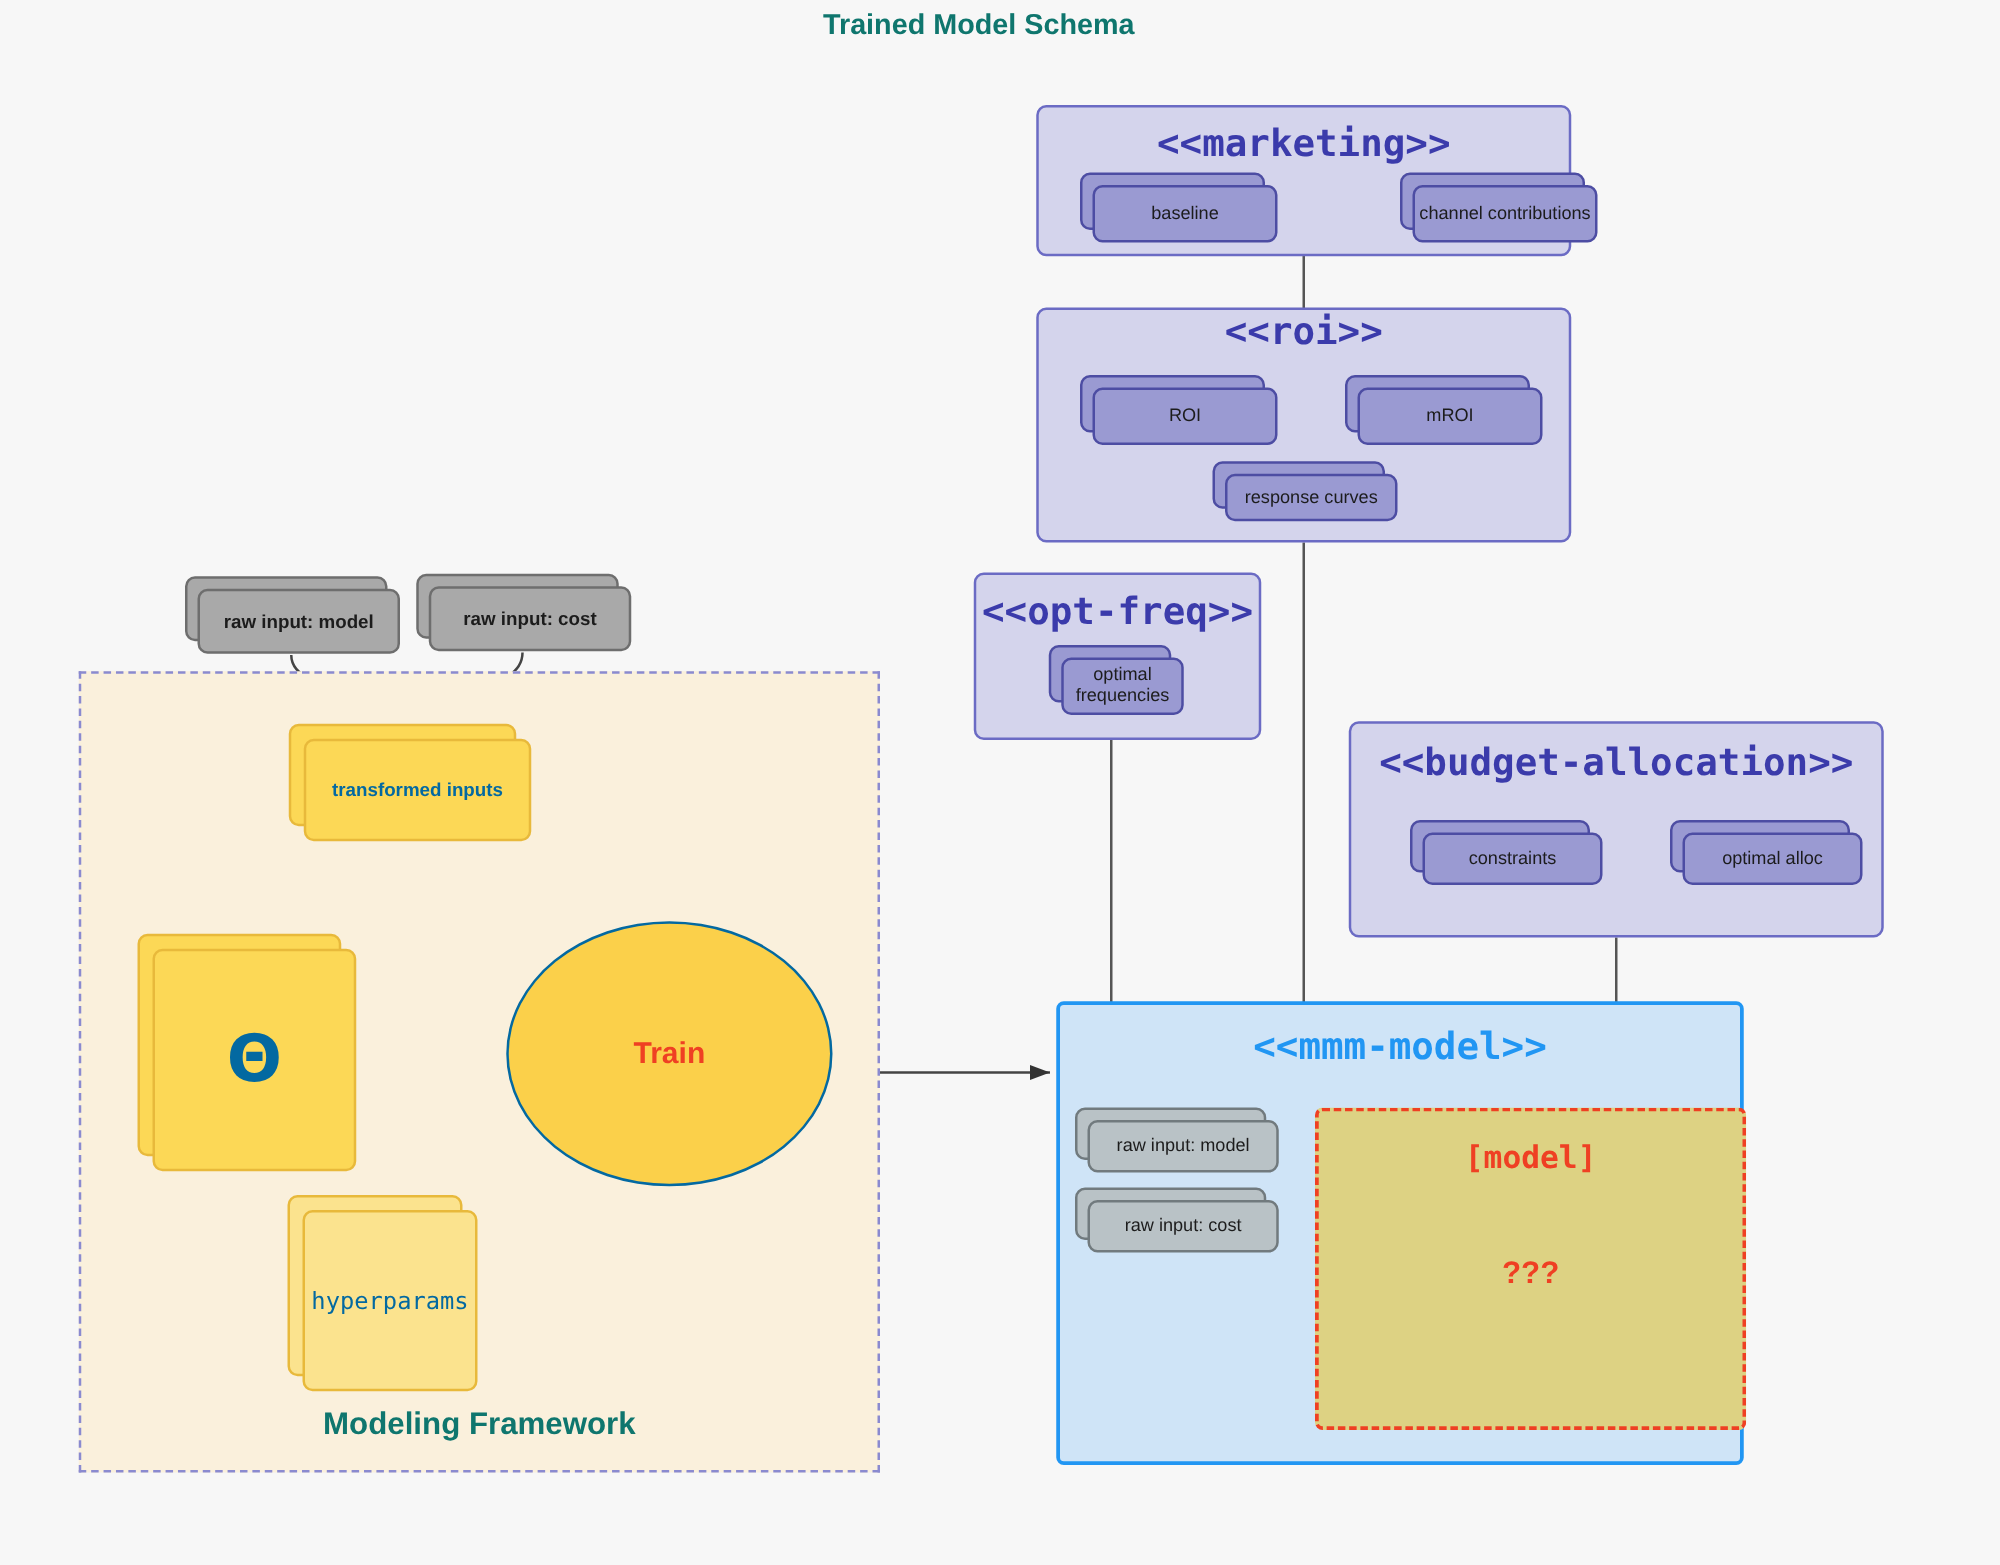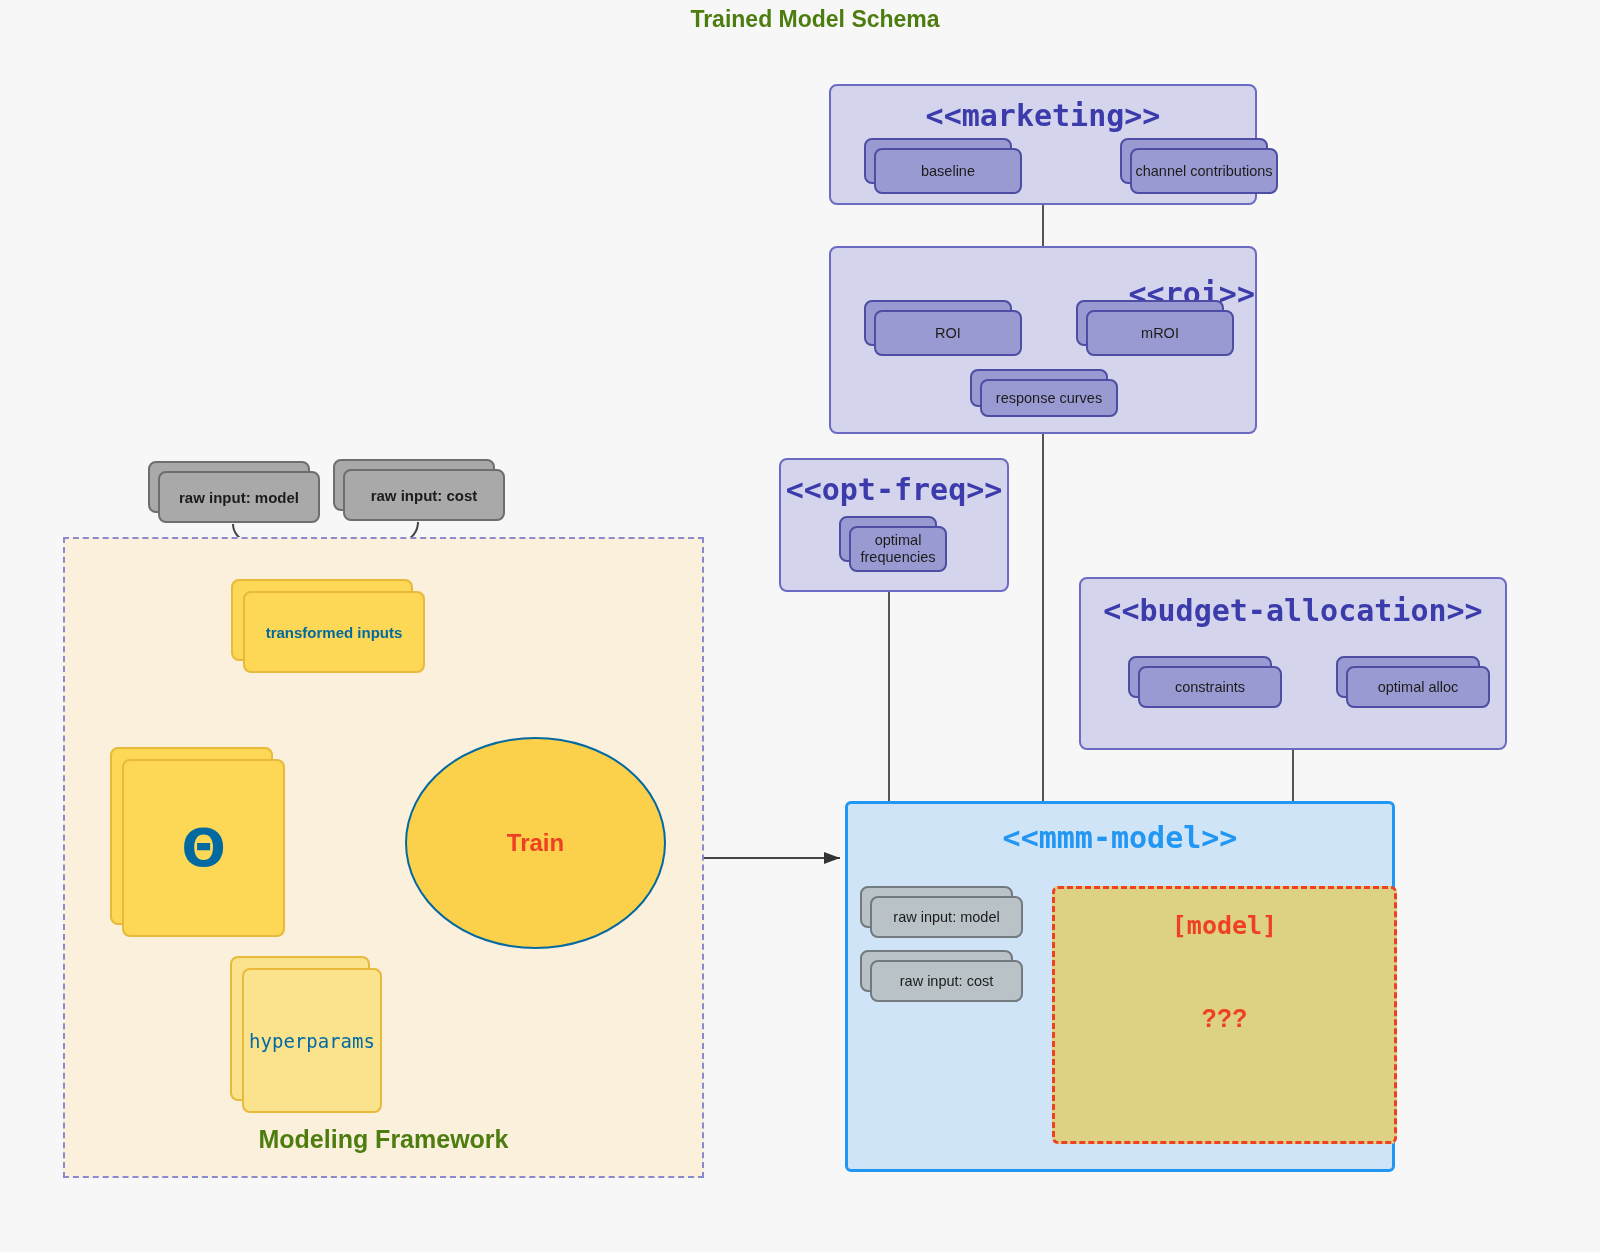--- a/index.html
+++ b/index.html
@@ -32,23 +32,22 @@
 
   
   .diagram-title {
     position: absolute;
     left: 0;
     top: 6px;
     width: 1566px;
     text-align: center;
     font-size: 23px;
     font-weight: bold;
-    color: #4d7c0f;
-    font-family: "Liberation Sans", sans-serif;
-    padding-left: 32px;
+    color: #0f766e;
+    font-family: "Liberation Sans", sans-serif;
   }
 
   
   .pkg {
     position: absolute;
     background: #d4d4ec;
     border: 2px solid #6b6bc4;
     border-radius: 8px;
     box-sizing: border-box;
   }
@@ -175,21 +174,21 @@
     background: #faf0dc;
     border: 2px dashed #8a8ad0;
     box-sizing: border-box;
   }
   .framework-label {
     position: absolute;
     left: 0; right: 0;
     text-align: center;
     font-size: 25px;
     font-weight: bold;
-    color: #4d7c0f;
+    color: #0f766e;
     font-family: "Liberation Sans", sans-serif;
   }
 
   
   .ycard { position: absolute; box-sizing: border-box; }
   .ycard .back {
     position: absolute;
     left: 0; top: 0;
     width: calc(100% - 12px);
     height: calc(100% - 12px);
@@ -301,21 +300,21 @@
       <div class="back"></div>
       <div class="front">baseline</div>
     </div>
     <div class="card" style="left:245px; top:52px; width:158px; height:56px;margin-left:44px;">
       <div class="back"></div>
       <div class="front">channel contributions</div>
     </div>
   </div>
 
   <div class="pkg" style="left:829px; top:246px; width:428px; height:188px;">
-    <div class="pkg-title" style="top:28px;text-align:right;">&lt;&lt;roi&gt;&gt;</div>
+    <div class="pkg-title" style="top:0;">&lt;&lt;roi&gt;&gt;</div>
     <div class="card" style="left:33px; top:52px; width:158px; height:56px;">
       <div class="back"></div>
       <div class="front">ROI</div>
     </div>
     <div class="card" style="left:245px; top:52px; width:158px; height:56px;">
       <div class="back"></div>
       <div class="front">mROI</div>
     </div>
     <div class="card" style="left:139px; top:121px; width:148px; height:48px;">
       <div class="back"></div>

